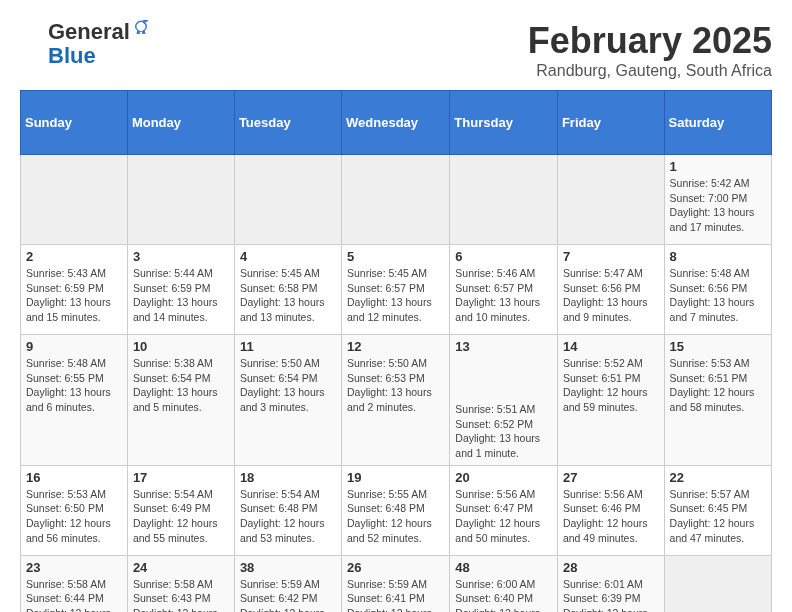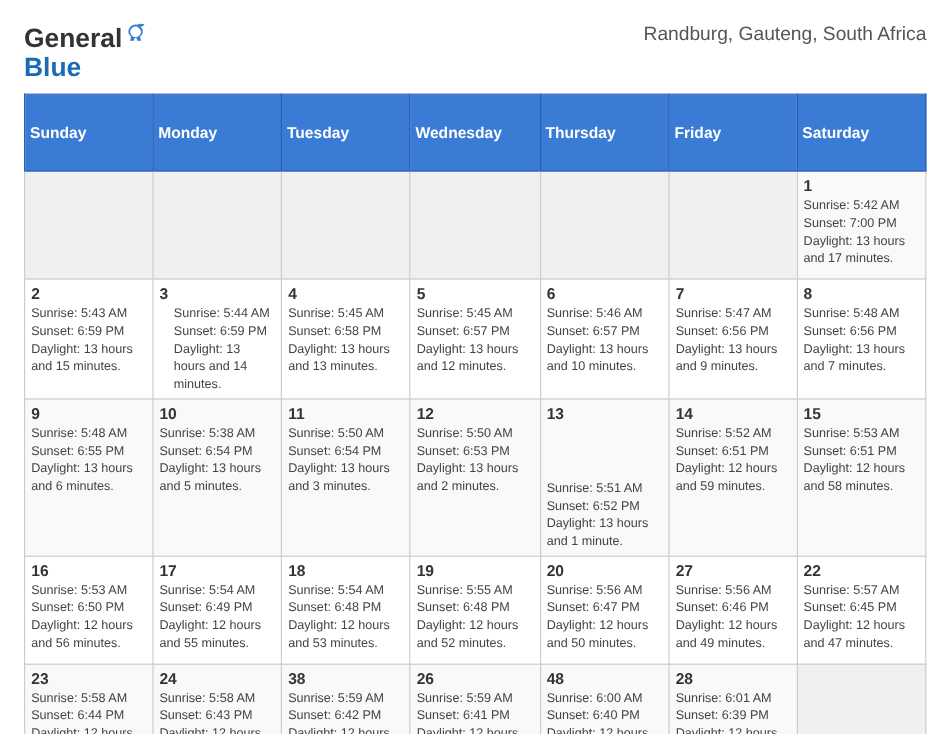--- a/index.html
+++ b/index.html
@@ -12,20 +12,21 @@
     }
     .header-area {
       display: flex;
       justify-content: space-between;
       align-items: flex-start;
       margin-bottom: 10px;
     }
     .logo {
       display: flex;
       align-items: center;
+      margin-left: 28px;
     }
     .logo-text {
       font-size: 22px;
       font-weight: bold;
       line-height: 1.1;
     }
     .logo-general { color: #333; }
     .logo-blue { color: #1a6bb5; }
     .logo-icon {
       width: 18px;
@@ -96,20 +97,21 @@
         <span class="logo-text logo-general">General</span>
         <svg class="logo-icon" viewBox="0 0 24 24" fill="#3a7bd5">
           <path d="M12 2C8 2 4 6 4 10c0 2 1 4 3 5l-1 5h4l1-3h2l1 3h4l-1-5c2-1 3-3 3-5 0-4-4-8-8-8zm0 2c3 0 6 3 6 6s-3 6-6 6-6-3-6-6 3-6 6-6z"></path>
           <path d="M14 2 Q18 0 22 2 Q20 5 16 4 Q18 6 20 8 Q16 7 14 4z" fill="#3a7bd5"></path>
         </svg>
       </div>
       <span class="logo-text logo-blue">Blue</span>
     </div>
   </div>
   <div class="title-block">
+    <div class="month-year">February 2025</div>
     <div class="location">Randburg, Gauteng, South Africa</div>
   </div>
 </div>
 
 <table class="calendar">
   <thead>
     <tr>
     <th>Sunday</th>
         <th>Monday</th>
         <th>Tuesday</th>
@@ -136,21 +138,21 @@
       </tr>
       <tr>
         <td>
           <span class="day-number">2</span>
           <div class="day-detail" style="white-space: pre-line;">Sunrise: 5:43 AM
 Sunset: 6:59 PM
 Daylight: 13 hours and 15 minutes.</div>
         </td>
         <td>
           <span class="day-number">3</span>
-          <div class="day-detail" style="white-space: pre-line; margin-left: 12px;">Sunrise: 5:44 AM
+          <div class="day-detail" style="white-space: pre-line;">Sunrise: 5:44 AM
 Sunset: 6:59 PM
 Daylight: 13 hours and 14 minutes.</div>
         </td>
         <td>
           <span class="day-number">4</span>
           <div class="day-detail" style="white-space: pre-line;">Sunrise: 5:45 AM
 Sunset: 6:58 PM
 Daylight: 13 hours and 13 minutes.</div>
         </td>
         <td>

